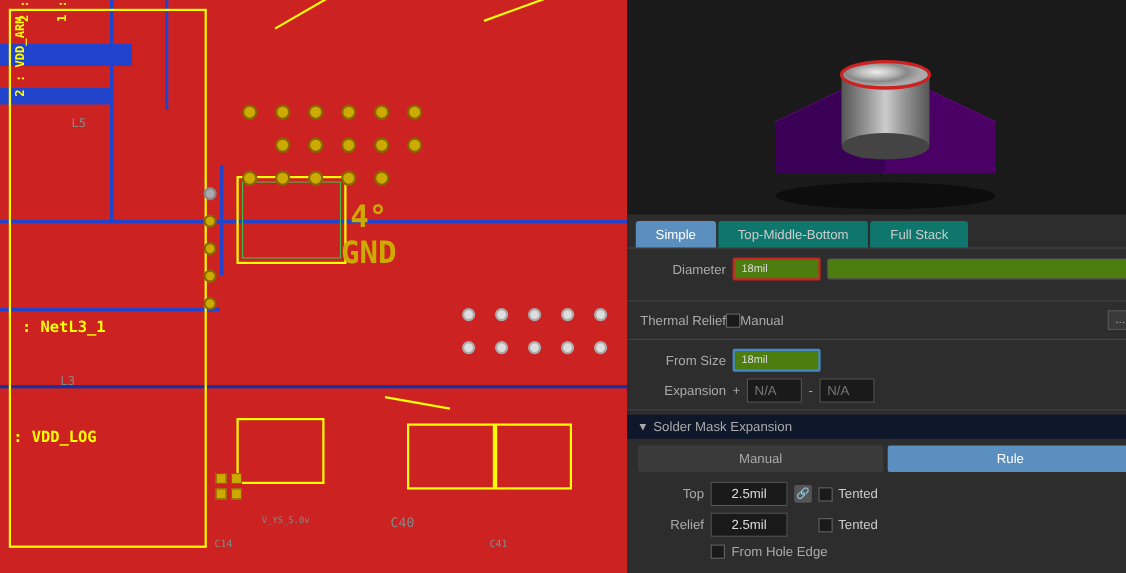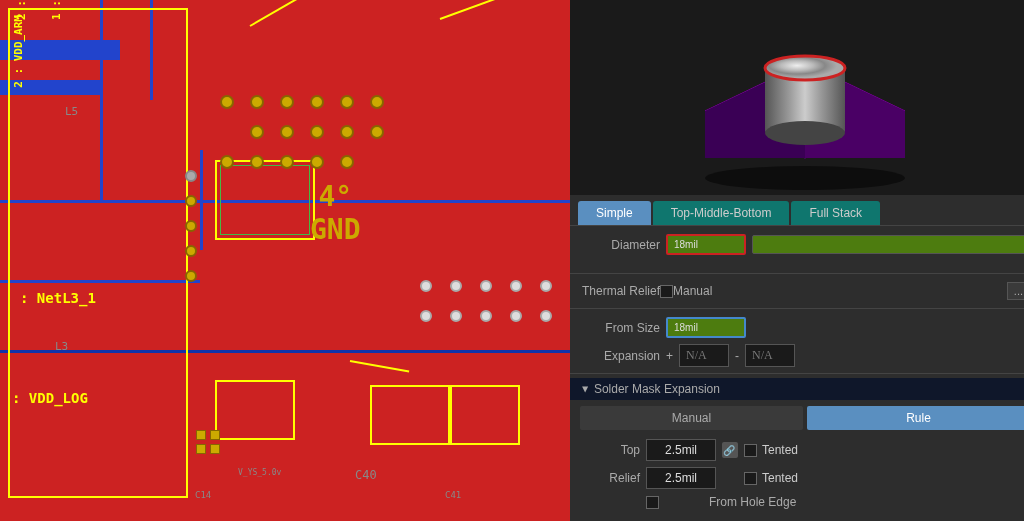--- a/index.html
+++ b/index.html
@@ -188,21 +188,20 @@
       font-size: 12px;
     }
 
     .tol-input {
       background: #1a1a1a;
       border: 1px solid #555;
       color: #777;
       padding: 3px 6px;
       font-size: 12px;
       width: 50px;
-      font-family: Liberation Serif, serif;
     }
 
     
     .section-header {
       background: #0f172a;
       color: #aaa;
       padding: 4px 10px;
       font-size: 12px;
       cursor: pointer;
       display: flex;
@@ -309,21 +308,20 @@
       width: 13px;
       height: 13px;
       background: #1a1a1a;
       border: 1px solid #666;
       display: inline-block;
     }
 
     .from-hole-text {
       color: #aaa;
       font-size: 12px;
-      margin-left: 44px;
     }
 
     
     .properties-panel::-webkit-scrollbar {
       width: 8px;
     }
     .properties-panel::-webkit-scrollbar-track {
       background: #2d2d2d;
     }
     .properties-panel::-webkit-scrollbar-thumb {

